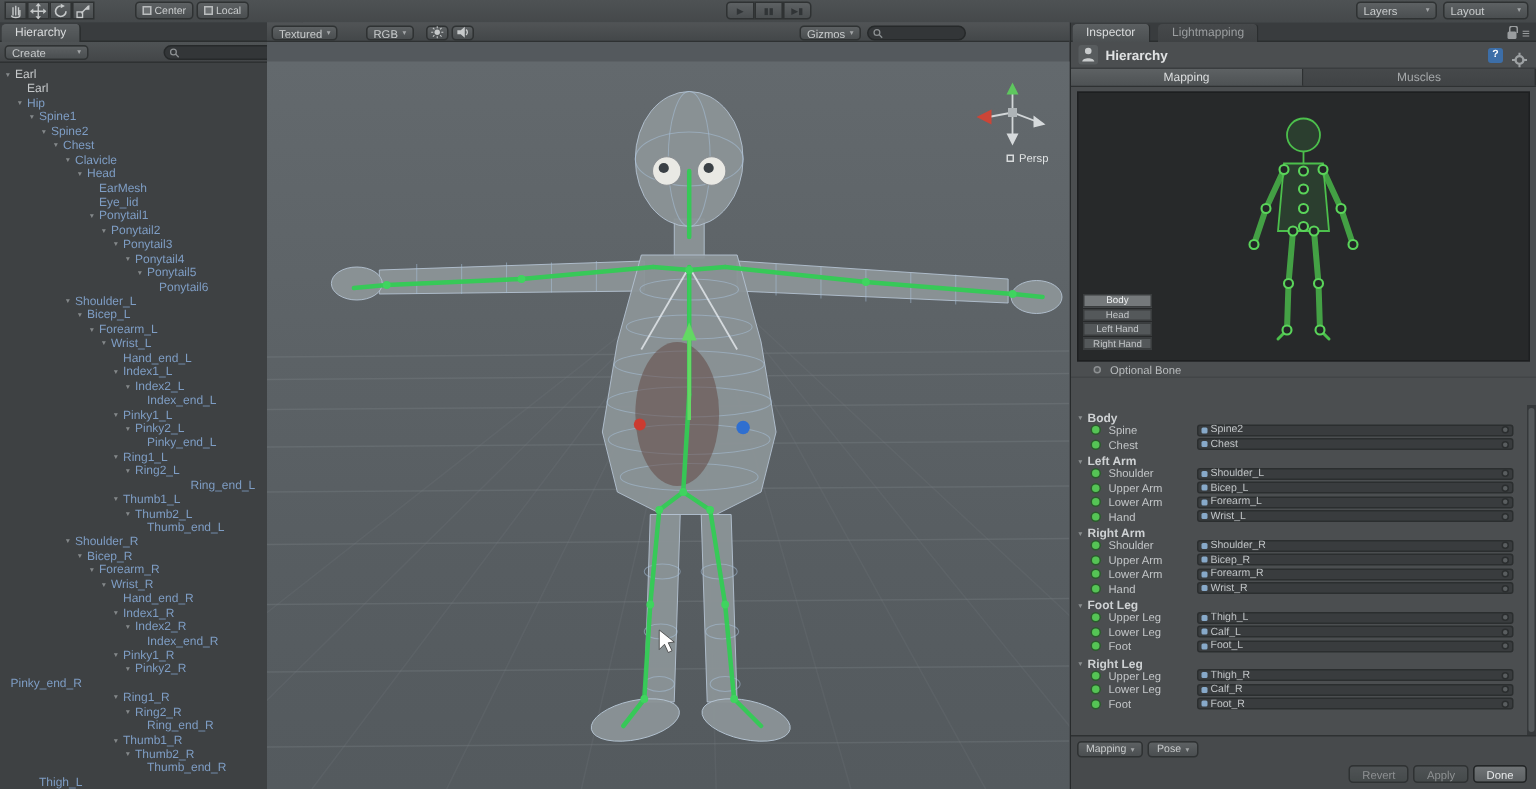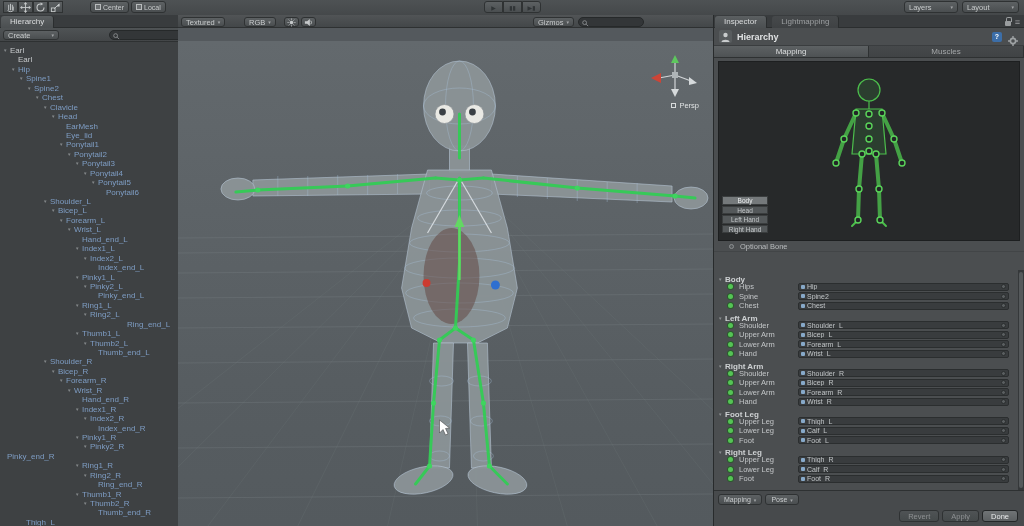--- a/index.html
+++ b/index.html
@@ -533,29 +533,20 @@
 
   <div id="optional-row">
     <span id="optional-circle"></span>
     <span id="optional-label">Optional Bone</span>
   </div>
 
   <div id="sections">
       <div class="isec"><span class="iarr">▼</span><span class="isectitle">Body</span></div>
       <div class="irow">
         <span class="gdot"></span>
-        <span class="ilabel">Hips</span>
-        <span class="ifield">
-          <span class="ficon"></span>
-          <span class="ftext">Hip</span>
-          <span class="fpick"></span>
-        </span>
-      </div>
-      <div class="irow">
-        <span class="gdot"></span>
         <span class="ilabel">Spine</span>
         <span class="ifield">
           <span class="ficon"></span>
           <span class="ftext">Spine2</span>
           <span class="fpick"></span>
         </span>
       </div>
       <div class="irow">
         <span class="gdot"></span>
         <span class="ilabel">Chest</span>

